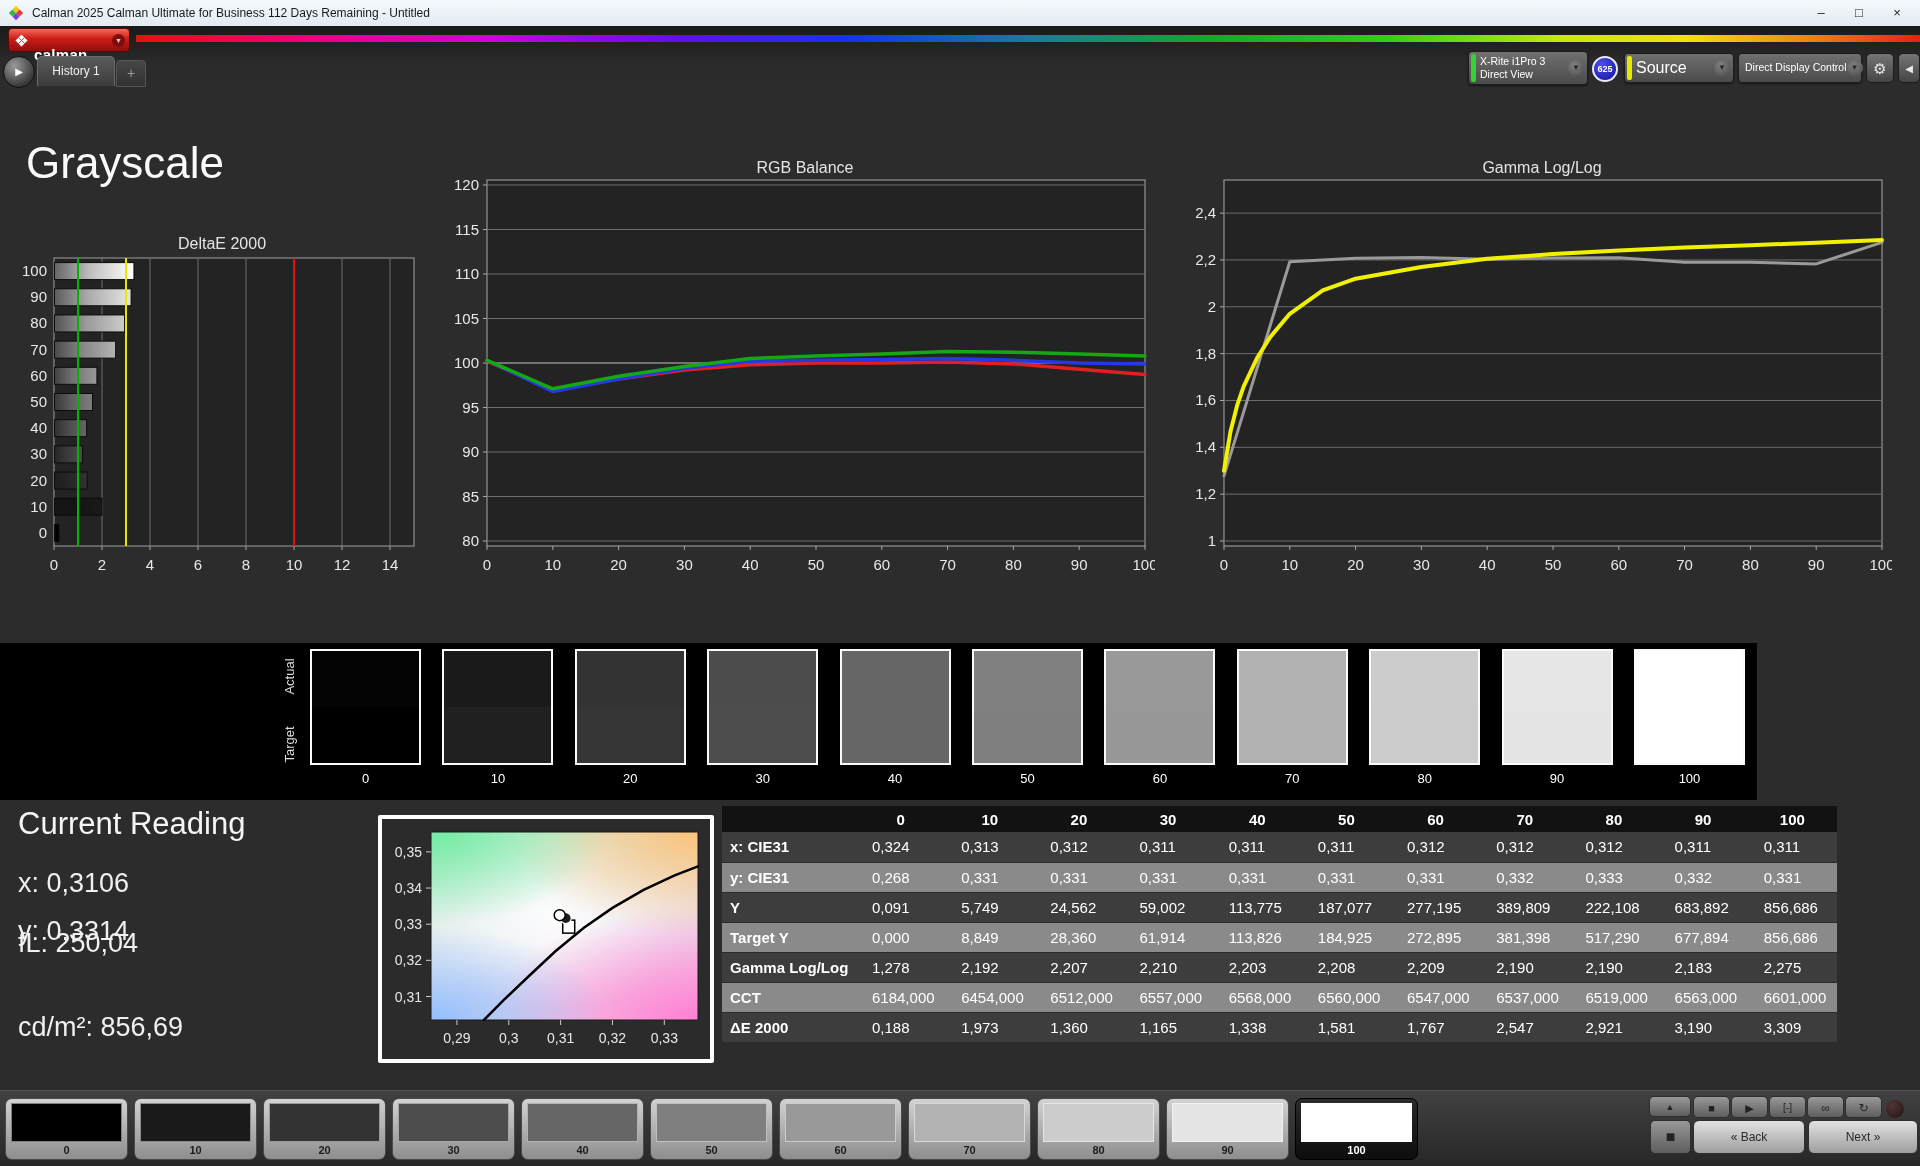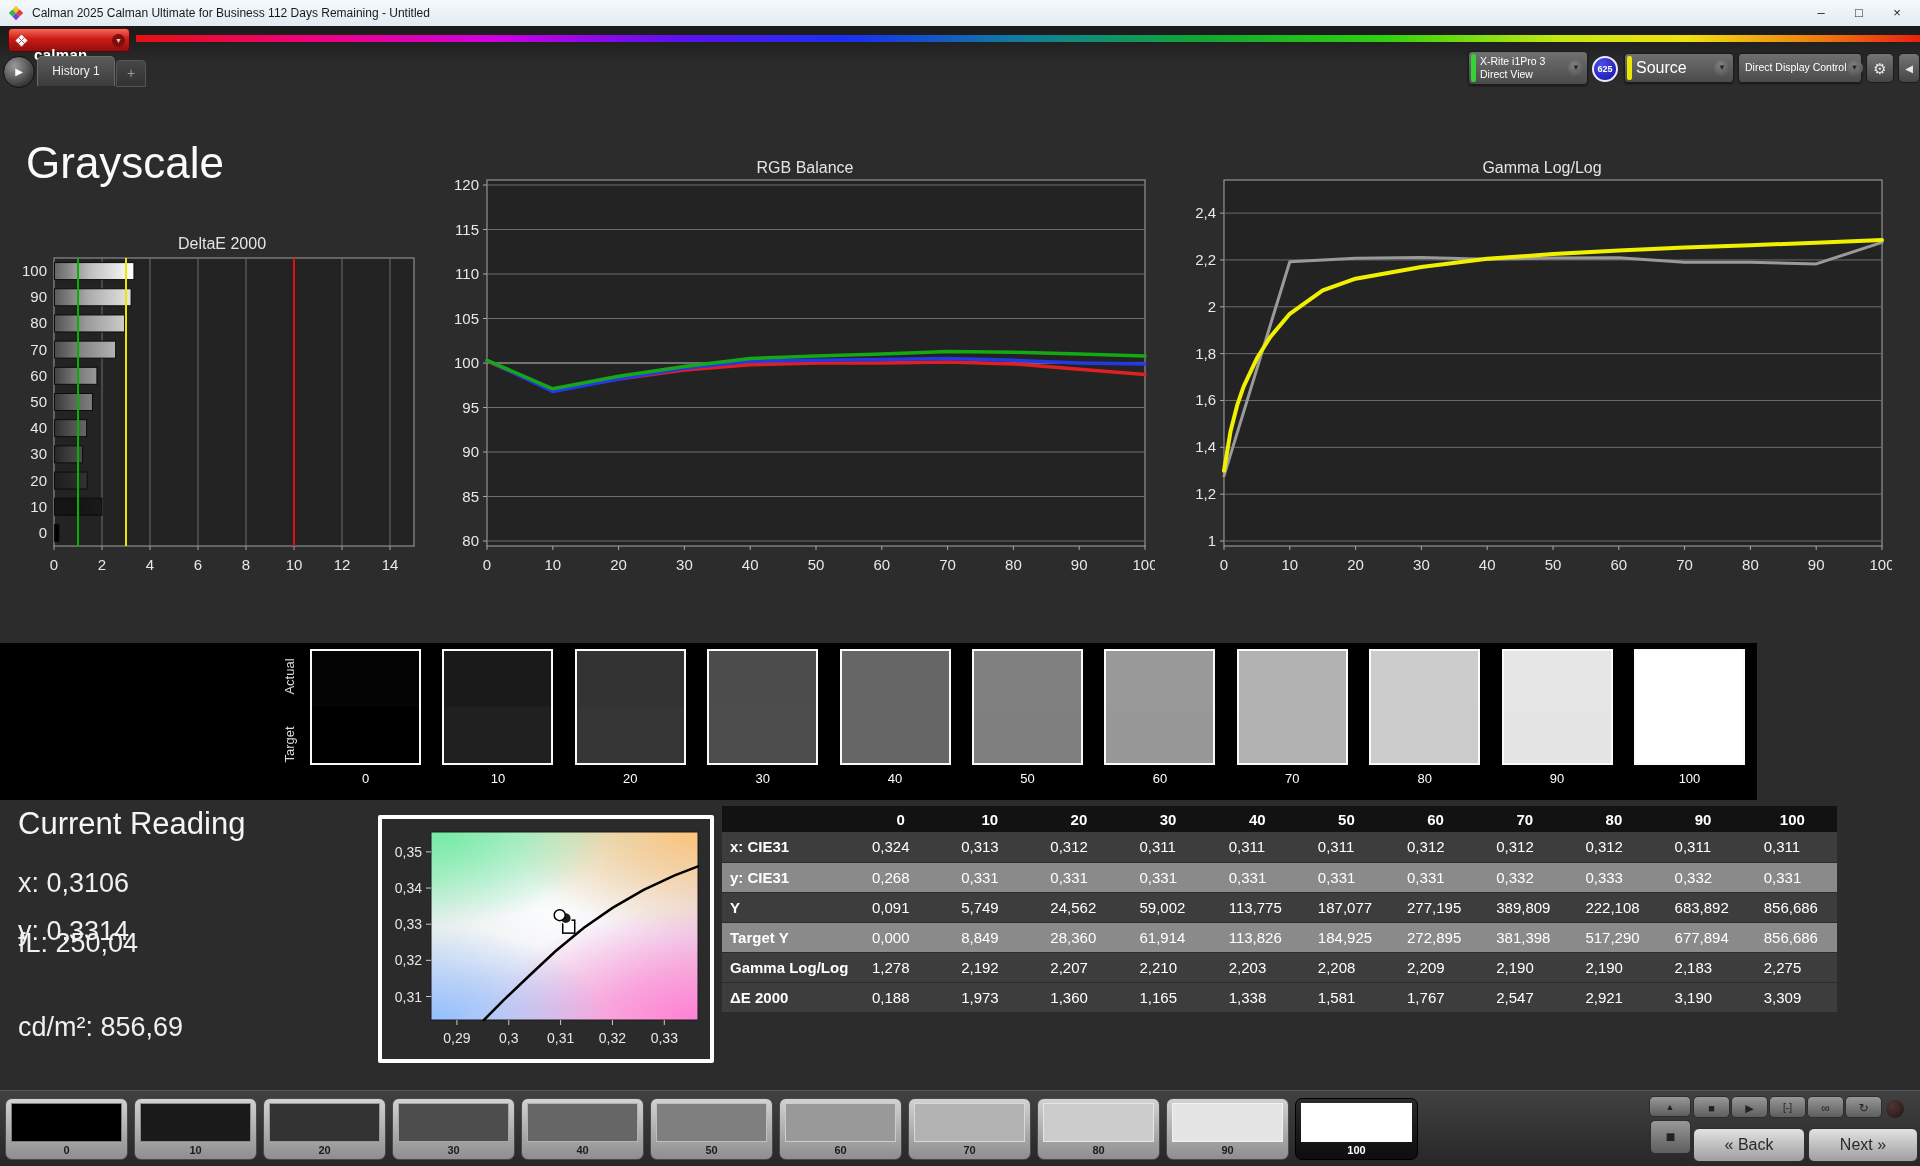--- a/index.html
+++ b/index.html
@@ -76,21 +76,21 @@
     background:linear-gradient(#414141,#272727);border-top:1px solid #555;box-sizing:border-box;}
   .patchbtn{position:absolute;top:7px;width:123px;height:62px;border-radius:7px;box-sizing:border-box;
     background:linear-gradient(#d2d2d2,#8e8e8e);border:1px solid #4a4a4a;}
   .patchbtn .pp{position:absolute;left:5px;right:5px;top:4px;height:37px;border:1px solid rgba(255,255,255,.5);}
   .patchbtn .pl{position:absolute;left:0;right:0;bottom:3px;text-align:center;font-size:11px;font-weight:700;color:#1c1c1c;}
   .patchbtn.sel{background:linear-gradient(#2a2a2a,#0d0d0d);border-color:#000;}
   .patchbtn.sel .pl{color:#fff;}
   .minibtn{position:absolute;border-radius:5px;background:linear-gradient(#989898,#5e5e5e);border:1px solid #2e2e2e;
     color:#222;text-align:center;box-sizing:border-box;}
   .bigbtn{position:absolute;border-radius:6px;background:linear-gradient(#e2e2e2,#9e9e9e);border:1px solid #2e2e2e;
-    color:#2a2a2a;font-size:16px;text-align:center;box-sizing:border-box;margin-top:8px;}
+    color:#2a2a2a;font-size:12px;text-align:center;box-sizing:border-box;}
   .led{position:absolute;left:1886px;top:9px;width:18px;height:18px;border-radius:50%;
     background:radial-gradient(circle at 35% 30%,#533434,#1f1515);}
 </style>
 </head>
 <body>
 
 <div id="screen">
 
   <div class="titlebar">
     <svg width="16" height="16" style="margin-left:8px" viewBox="0 0 20 20">
@@ -571,20 +571,34 @@
             <td>2,207</td>
             <td>2,210</td>
             <td>2,203</td>
             <td>2,208</td>
             <td>2,209</td>
             <td>2,190</td>
             <td>2,190</td>
             <td>2,183</td>
             <td>2,275</td>
           </tr>
+          <tr class="light">
+            <th>CCT</th>
+            <td>6184,000</td>
+            <td>6454,000</td>
+            <td>6512,000</td>
+            <td>6557,000</td>
+            <td>6568,000</td>
+            <td>6560,000</td>
+            <td>6547,000</td>
+            <td>6537,000</td>
+            <td>6519,000</td>
+            <td>6563,000</td>
+            <td>6601,000</td>
+          </tr>
           <tr class="dark">
             <th>ΔE 2000</th>
             <td>0,188</td>
             <td>1,973</td>
             <td>1,360</td>
             <td>1,165</td>
             <td>1,338</td>
             <td>1,581</td>
             <td>1,767</td>
             <td>2,547</td>

